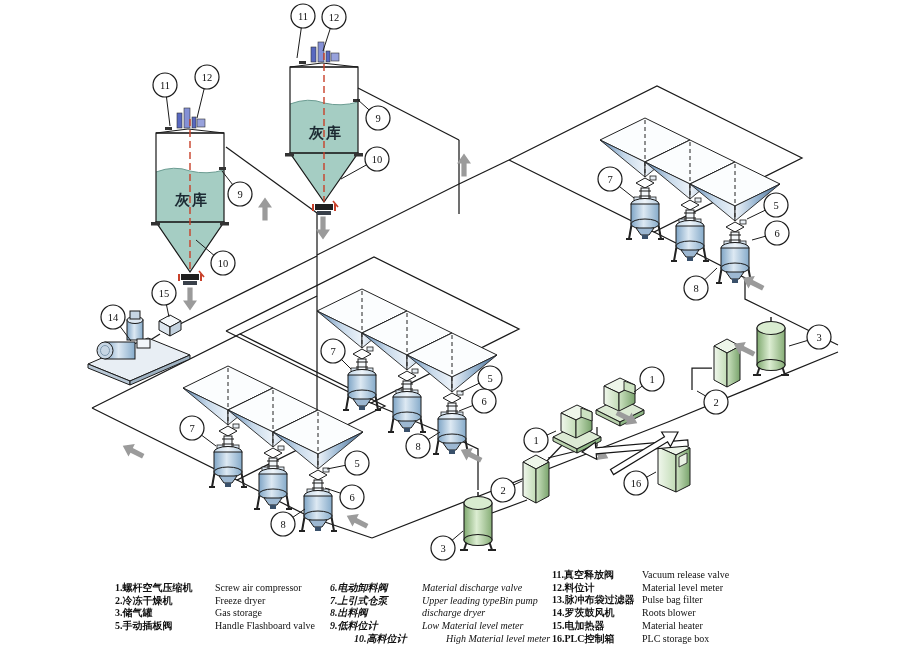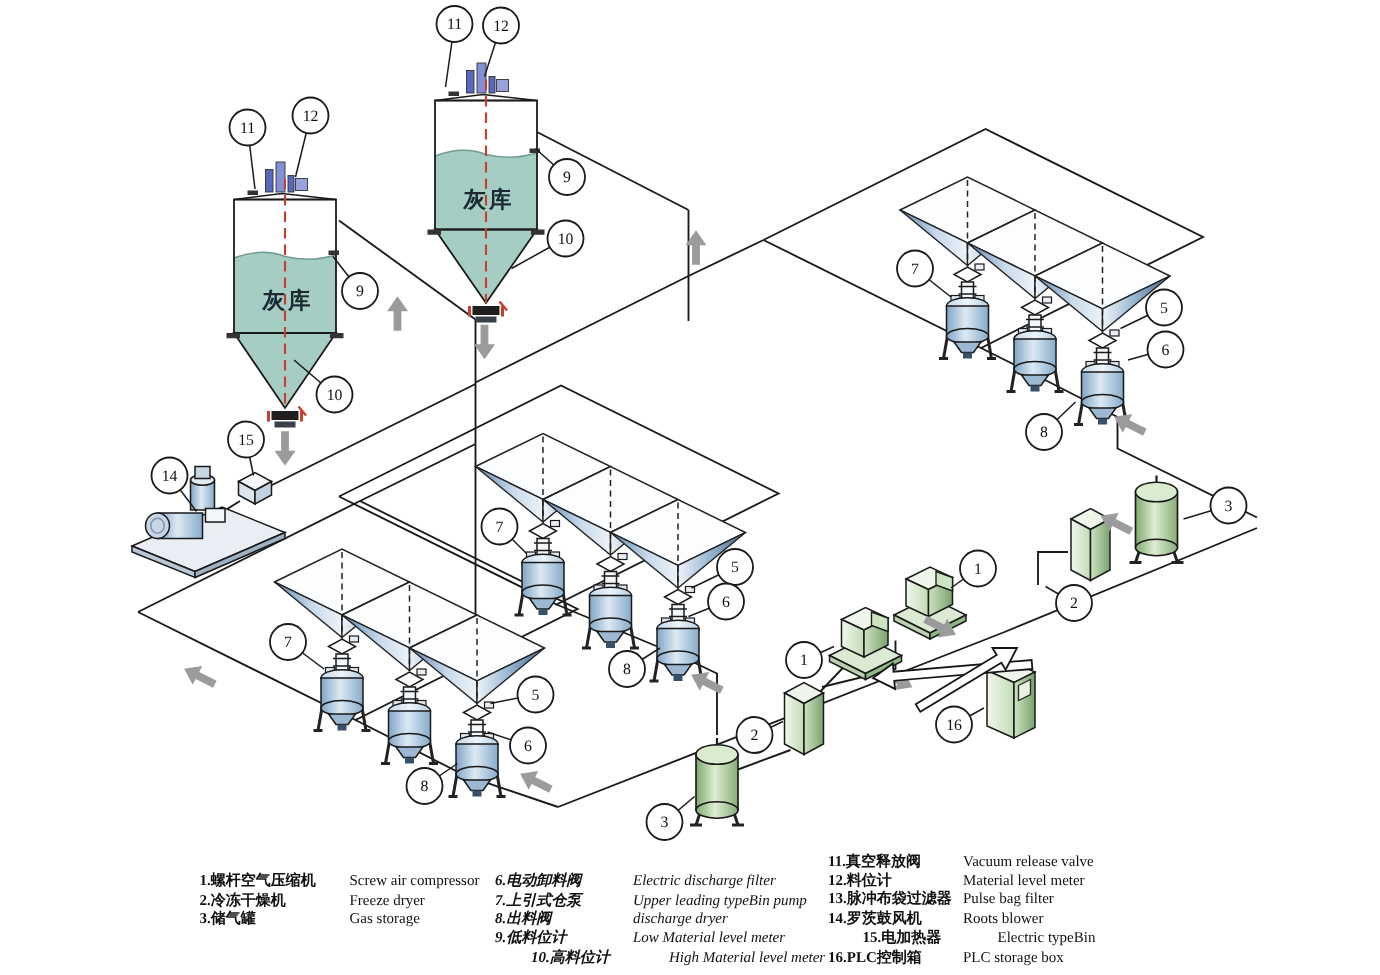--- a/index.html
+++ b/index.html
@@ -577,38 +577,42 @@
           <text x="819" y="340.6" text-anchor="middle" font-size="10.5" fill="#111" font-family="&quot;Liberation Serif&quot;,&quot;DejaVu Serif&quot;,serif">3</text>
         </g>
         <g>
           <line x1="636" y1="483" x2="656" y2="472" stroke="#1a1a1a" stroke-width="1"></line>
           <circle cx="636" cy="483" r="12" fill="#ffffff" stroke="#1a1a1a" stroke-width="1.2"></circle>
           <text x="636" y="486.6" text-anchor="middle" font-size="10.5" fill="#111" font-family="&quot;Liberation Serif&quot;,&quot;DejaVu Serif&quot;,serif">16</text>
         </g>
       </g>
     </svg>
   <div id="legend">
-      <div class="legend-col" style="left: 133px; top: 582px;">
+      <div class="legend-col" style="left: 115px; top: 582px;">
         <div class="legend-row">
           <span class="legend-zh" style="min-width: 100px;">1.螺杆空气压缩机</span>
           <span class="legend-en">Screw air compressor</span>
         </div>
         <div class="legend-row">
           <span class="legend-zh" style="min-width: 100px;">2.冷冻干燥机</span>
           <span class="legend-en">Freeze dryer</span>
         </div>
         <div class="legend-row">
           <span class="legend-zh" style="min-width: 100px;">3.储气罐</span>
           <span class="legend-en">Gas storage</span>
         </div>
+        <div class="legend-row">
+          <span class="legend-zh" style="min-width: 100px;">5.手动插板阀</span>
+          <span class="legend-en">Handle Flashboard valve</span>
+        </div>
       </div>
       <div class="legend-col" style="left: 330px; top: 582px; font-style: italic;">
         <div class="legend-row">
           <span class="legend-zh" style="min-width: 92px;">6.电动卸料阀</span>
-          <span class="legend-en">Electric discharge filter</span>
+          <span class="legend-en">Material discharge valve</span>
         </div>
         <div class="legend-row">
           <span class="legend-zh" style="min-width: 92px;">7.上引式仓泵</span>
           <span class="legend-en">Upper leading typeBin pump</span>
         </div>
         <div class="legend-row">
           <span class="legend-zh" style="min-width: 92px;">8.出料阀</span>
           <span class="legend-en">discharge dryer</span>
         </div>
         <div class="legend-row">
@@ -631,22 +635,22 @@
         </div>
         <div class="legend-row">
           <span class="legend-zh" style="min-width: 90px;">13.脉冲布袋过滤器</span>
           <span class="legend-en">Pulse bag filter</span>
         </div>
         <div class="legend-row">
           <span class="legend-zh" style="min-width: 90px;">14.罗茨鼓风机</span>
           <span class="legend-en">Roots blower</span>
         </div>
         <div class="legend-row">
-          <span class="legend-zh" style="min-width: 90px; margin-left: 23px;">15.电加热器</span>
-          <span class="legend-en">Electric typeBin</span>
+          <span class="legend-zh" style="min-width: 90px;">15.电加热器</span>
+          <span class="legend-en">Material heater</span>
         </div>
         <div class="legend-row">
           <span class="legend-zh" style="min-width: 90px;">16.PLC控制箱</span>
           <span class="legend-en">PLC storage box</span>
         </div>
       </div>
     </div>
 </div>
 
 </body></html>

